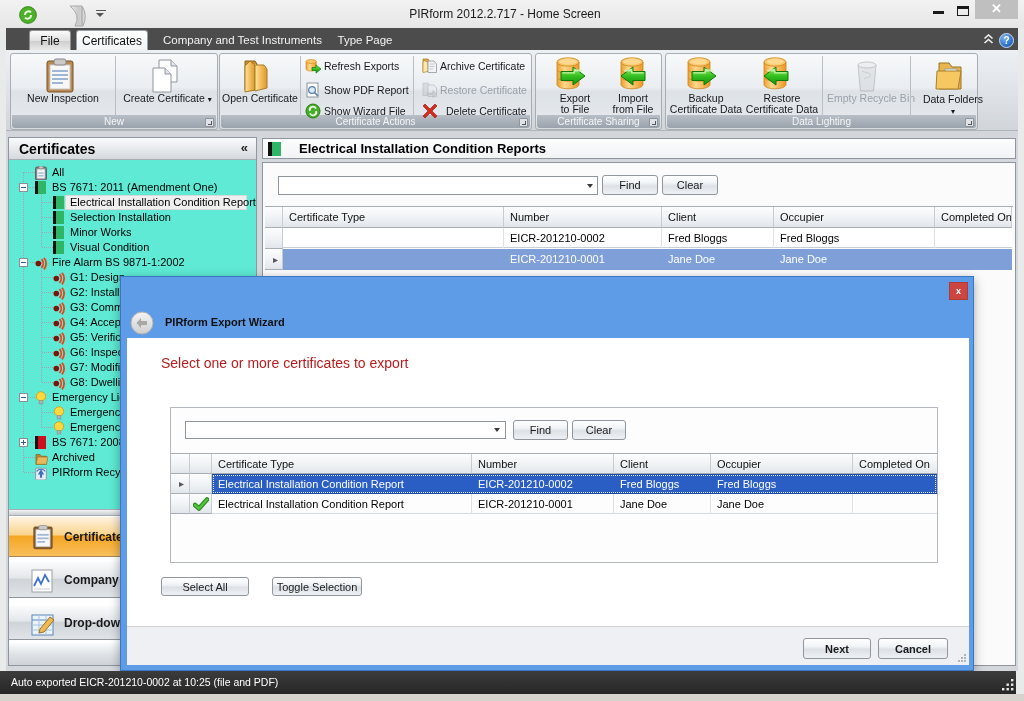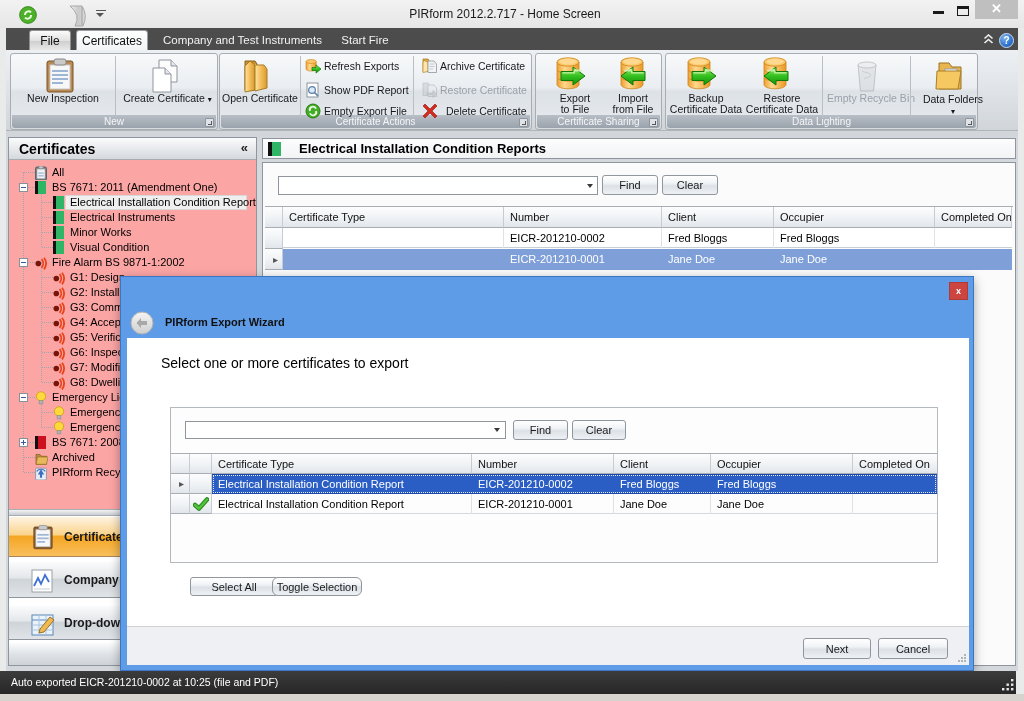--- a/index.html
+++ b/index.html
@@ -50,21 +50,21 @@
 <div class="abs" style="left:96px;top:13px;width:0;height:0;border-left:4px solid transparent;border-right:4px solid transparent;border-top:4px solid #555;"></div>
 
 <div class="abs" style="left:933px;top:11px;width:11px;height:3px;background:#1a1a1a;"></div>
 <div class="abs" style="left:957px;top:6px;width:12px;height:10px;border:1px solid #1a1a1a;border-top:3px solid #1a1a1a;"></div>
 <div class="abs" style="left:975px;top:0;width:43px;height:19px;background:#bfbfbf;color:#fff;font-size:13px;text-align:center;line-height:18px;font-weight:bold;">✕</div>
 
 <div class="abs" style="left:6px;top:28px;width:1012px;height:22px;background:#4c4c4c;"></div>
 <div class="abs" style="left:29px;top:30px;width:42px;height:20px;background:linear-gradient(#fbfbfb,#e2e2e2 50%,#cfcfcf 55%,#e8e8e8);border:1px solid #909090;border-bottom:none;border-radius:3px 3px 0 0;font-size:12px;color:#111;text-align:center;line-height:20px;">File</div>
 <div class="abs" style="left:76px;top:30px;width:72px;height:20px;background:linear-gradient(#ffffff,#f2f4f6);border:1px solid #9a9fa6;border-bottom:none;border-radius:3px 3px 0 0;font-size:12px;color:#111;text-align:center;line-height:20px;">Certificates</div>
 <div class="abs" style="left:163px;top:30px;width:150px;height:20px;font-size:11.5px;color:#f2f2f2;text-align:center;line-height:20px;white-space:nowrap;">Company and Test Instruments</div>
-<div class="abs" style="left:330px;top:30px;width:70px;height:20px;font-size:11.5px;color:#f2f2f2;text-align:center;line-height:20px;white-space:nowrap;">Start Fire</div>
+<div class="abs" style="left:330px;top:30px;width:70px;height:20px;font-size:11.5px;color:#f2f2f2;text-align:center;line-height:20px;white-space:nowrap;">Type Page</div>
 
 <svg class="abs" style="left:983px;top:34px" width="11" height="10" viewBox="0 0 11 10">
  <path d="M1.5 4.5 L5.5 1 L9.5 4.5 M1.5 9 L5.5 5.5 L9.5 9" fill="none" stroke="#f0f0f0" stroke-width="1.6"></path>
 </svg>
 <svg class="abs" style="left:999px;top:33px" width="15" height="15" viewBox="0 0 15 15">
  <defs>
       <radialGradient id="glb" cx="0.35" cy="0.3" r="0.9">
         <stop offset="0" stop-color="#7fb2e8"></stop>
         <stop offset="0.6" stop-color="#2f74d0"></stop>
         <stop offset="1" stop-color="#1d4fa0"></stop>
@@ -130,21 +130,21 @@
     <svg class="abs" style="left:85px;top:28px" width="16" height="16" viewBox="0 0 16 16">
       <rect x="2" y="1" width="11" height="14" fill="#fff" stroke="#8e959d"></rect>
       <circle cx="7" cy="8" r="3.4" fill="#dce9f6" stroke="#5b80a8" stroke-width="1.2"></circle>
       <line x1="9.5" y1="10.5" x2="13" y2="14" stroke="#5b80a8" stroke-width="1.6"></line>
     </svg>
     <div class="smallitem" style="left:104px;top:30px;line-height:12px;">Show PDF Report</div>
     <svg class="abs" style="left:85px;top:49px" width="16" height="16" viewBox="0 0 16 16">
       <circle cx="8" cy="8" r="7" fill="#44ad27" stroke="#2a7d12"></circle>
       <path d="M5 8 A3 3 0 0 1 11 5.8 M11 8 A3 3 0 0 1 5 10.2" fill="none" stroke="#eaf7e2" stroke-width="1.8"></path>
     </svg>
-    <div class="smallitem" style="left:104px;top:51px;line-height:12px;">Empty Export File</div>
+    <div class="smallitem" style="left:104px;top:51px;line-height:12px;">Show Wizard File</div>
     <div class="abs" style="left:193px;top:2px;width:1px;height:62px;background:#b9bfc6;"></div>
 
     <svg class="abs" style="left:202px;top:4px" width="16" height="16" viewBox="0 0 16 16">
       <path d="M1 1 h5 l1 1.5 v11 h-6 z" fill="#e8a93c" stroke="#9a7322" stroke-width="0.7"></path>
       <path d="M2.5 2.5 l3.5 2 v9 l-5 1 v-10 z" fill="#fde6a8" stroke="#b8872e" stroke-width="0.7"></path>
       <path d="M6 3 h6 l2.5 3 v8.5 h-8.5 z" fill="#f2f3f5" stroke="#8e959d" stroke-width="0.8"></path>
       <path d="M7.5 6 h5 M7.5 8.5 h5 M7.5 11 h3.5" stroke="#b9bec5" stroke-width="0.8"></path>
     </svg>
     <div class="smallitem" style="left:220px;top:6px;line-height:12px;">Archive Certificate</div>
     <svg class="abs" style="left:202px;top:28px" width="16" height="16" viewBox="0 0 16 16" opacity="0.55">
@@ -233,21 +233,21 @@
 
 <div class="abs" style="left:6px;top:137px;width:1012px;height:534px;background:#d4d8dc;"></div>
 
 <div class="abs" style="left:8px;top:137px;width:249px;height:529px;border:1px solid #8e959d;background:#fff;">
 
   <div class="abs" style="left:0;top:0;width:247px;height:22px;background:linear-gradient(#fbfcfd,#e9ebee 45%,#d5d9de);border-bottom:1px solid #a8adb4;">
     <div class="abs" style="left:10px;top:0;font-size:14px;font-weight:bold;color:#000;line-height:22px;">Certificates</div>
     <div class="abs" style="right:8px;top:0;font-size:13px;font-weight:bold;color:#222;line-height:20px;">«</div>
   </div>
 
-  <div class="abs" style="left:0;top:22px;width:247px;height:349px;background:#fca5a5;overflow:hidden;" id="tree">
+  <div class="abs" style="left:0;top:22px;width:247px;height:349px;background:#5eead4;overflow:hidden;" id="tree">
     <svg width="0" height="0" style="position:absolute">
         <defs>
       <g id="tgb">
             <rect x="0" y="0" width="3" height="13" fill="#111"></rect>
             <rect x="3" y="0" width="8" height="13" fill="#2eb566"></rect>
           </g>
       <g id="trb">
             <rect x="0" y="0" width="3" height="13" fill="#111"></rect>
             <rect x="3" y="0" width="8" height="13" fill="#cc1020"></rect>
           </g>
@@ -321,21 +321,21 @@
         <div class="abs" style="left:56px;top:0px;width:182px;height:15px;background:#efefef;border:1px solid #d8d8d8;"></div>
         <svg class="abs" style="left:44px;top:1px" width="11" height="13">
           <use href="#tgb"></use>
         </svg>
         <span class="abs" style="left:61px;">Electrical Installation Condition Report</span>
       </div>
     <div class="treerow" style="top:50px;">
         <svg class="abs" style="left:44px;top:1px" width="11" height="13">
           <use href="#tgb"></use>
         </svg>
-        <span class="abs" style="left:61px;">Electrical Instruments</span>
+        <span class="abs" style="left:61px;">Selection Installation</span>
       </div>
     <div class="treerow" style="top:80px;">
         <svg class="abs" style="left:44px;top:1px" width="11" height="13">
           <use href="#tgb"></use>
         </svg>
         <span class="abs" style="left:61px;">Visual Condition</span>
       </div>
     <div class="treerow" style="top:65px;">
         <svg class="abs" style="left:44px;top:1px" width="11" height="13">
           <use href="#tgb"></use>
@@ -526,21 +526,21 @@
           <stop offset="1" stop-color="#cfcfcf"></stop>
         </linearGradient>
       </defs>
     <circle cx="12" cy="12" r="11" fill="url(#bkc)" stroke="#b0b0b0"></circle>
     <path d="M11 7 L6.5 12 L11 17 L11 14 L17 14 L17 10 L11 10 Z" fill="#a8a8a8"></path>
   </svg>
   <div class="abs" style="left:44px;top:39px;font-size:11px;font-weight:bold;color:#101010;">PIRform Export Wizard</div>
   <div class="abs" style="left:828px;top:5px;width:19px;height:18px;background:#cc4541;border:1px solid #b03a36;color:#fff;font-size:9px;font-weight:bold;text-align:center;line-height:17px;">x</div>
 
   <div class="abs" style="left:6px;top:61px;width:842px;height:288px;background:#fff;">
-    <div class="abs" style="left:34px;top:17px;font-size:14px;color:#000000;">Select one or more certificates to export</div>
+    <div class="abs" style="left:34px;top:17px;font-size:14px;color:#b91c1c;">Select one or more certificates to export</div>
 
     <div class="abs" style="left:43px;top:69px;width:768px;height:156px;border:1px solid #b4b9bf;background:#fdfdfe;">
       <div class="abs" style="left:14px;top:13px;width:321px;height:18px;background:#fff;border:1px solid #8e959d;">
         <div class="abs" style="right:5px;top:6px;width:0;height:0;border-left:3.5px solid transparent;border-right:3.5px solid transparent;border-top:4px solid #3a3a3a;"></div>
       </div>
       <div class="btn" style="left:342px;top:12px;width:55px;height:20px;line-height:19px;">Find</div>
       <div class="btn" style="left:401px;top:12px;width:54px;height:20px;line-height:19px;">Clear</div>
 
       <div class="abs" style="left:0px;top:45px;width:766px;height:110px;border-top:1px solid #a8aeb6;">
         <div class="gh" style="left:0;top:0;width:19px;height:20px;border-bottom:1px solid #a8aeb6;"></div>
@@ -569,25 +569,25 @@
         <div class="abs" style="left:300px;top:40px;width:1px;height:20px;background:#dde2e9;"></div>
         <div class="abs" style="left:442px;top:40px;width:1px;height:20px;background:#dde2e9;"></div>
         <div class="abs" style="left:539px;top:40px;width:1px;height:20px;background:#dde2e9;"></div>
         <div class="abs" style="left:681px;top:40px;width:1px;height:20px;background:#dde2e9;"></div>
         <div class="cell" style="left:41px;top:40px;width:260px;">Electrical Installation Condition Report</div>
         <div class="cell" style="left:301px;top:40px;width:142px;">EICR-201210-0001</div>
         <div class="cell" style="left:443px;top:40px;width:97px;">Jane Doe</div>
         <div class="cell" style="left:540px;top:40px;width:142px;">Jane Doe</div>
       </div>
     </div>
-    <div class="btn" style="left:63px;top:239px;width:88px;height:19px;line-height:18px;">Select All</div>
-    <div class="btn" style="left:145px;top:239px;width:90px;height:19px;line-height:18px;border-radius:6px;">Toggle Selection</div>
-  </div>
-
-  <div class="abs" style="left:6px;top:349px;width:842px;height:39px;background:#eef0f3;border-top:1px solid #d0d0d0;">
+    <div class="btn" style="left:34px;top:239px;width:88px;height:19px;line-height:18px;">Select All</div>
+    <div class="btn" style="left:145px;top:239px;width:90px;height:19px;line-height:18px;">Toggle Selection</div>
+  </div>
+
+  <div class="abs" style="left:6px;top:349px;width:842px;height:39px;background:#eef0f3;border-top:1px solid #d0d0d0;font-weight:bold;">
     <div class="btn" style="left:676px;top:11px;width:68px;height:21px;line-height:20px;">Next</div>
     <div class="btn" style="left:751px;top:11px;width:70px;height:21px;line-height:20px;">Cancel</div>
     <svg class="abs" style="right:2px;bottom:2px" width="10" height="10" viewBox="0 0 10 10">
       <circle cx="8" cy="2" r="1" fill="#9aa0a6"></circle>
         <circle cx="8" cy="5" r="1" fill="#9aa0a6"></circle>
         <circle cx="8" cy="8" r="1" fill="#9aa0a6"></circle>
       <circle cx="5" cy="5" r="1" fill="#9aa0a6"></circle>
         <circle cx="5" cy="8" r="1" fill="#9aa0a6"></circle>
         <circle cx="2" cy="8" r="1" fill="#9aa0a6"></circle>
     </svg>

